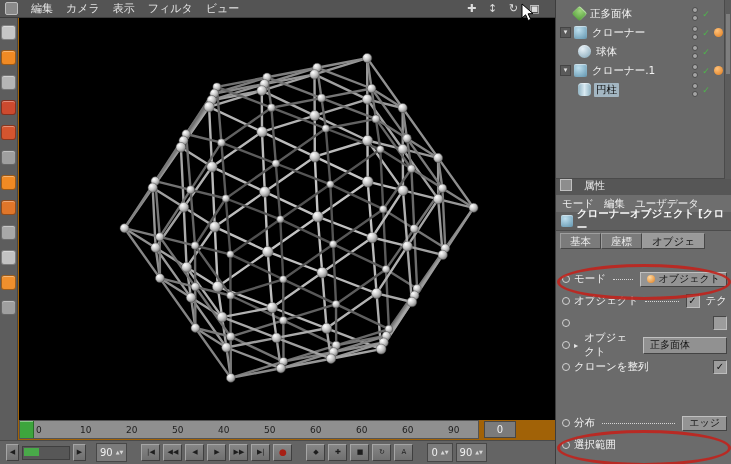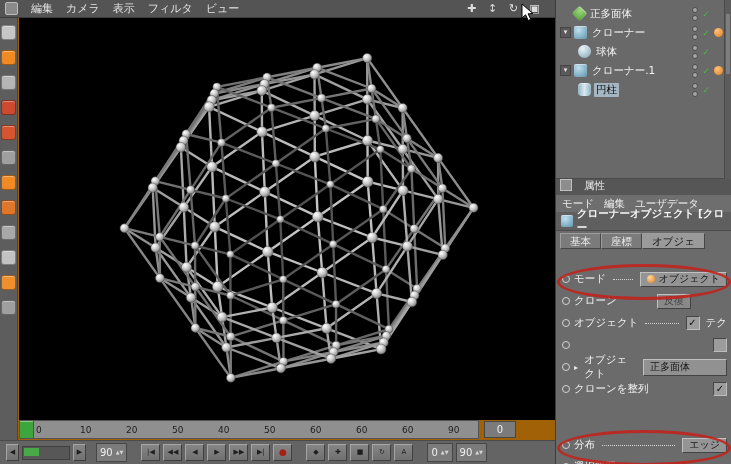--- a/index.html
+++ b/index.html
@@ -699,29 +699,20 @@
       <div class="arow">
         <span class="adot"></span>
         <span>モード</span>
         <span class="leader"></span>
         <button class="dd">
           <span class="ddicon"></span>
           <span>オブジェクト</span>
         </button>
       </div>
 
-      <div class="arow">
-        <span class="adot"></span>
-        <span>クローン</span>
-        <span class="spacerflex"></span>
-        <button class="dd dim">
-          <span>反復</span>
-        </button>
-        <span class="spacerflex"></span>
-      </div>
 
       <div class="arow">
         <span class="adot"></span>
         <span>オブジェクト</span>
         <span class="leader"></span>
         <span class="cbox">✓</span>
         <span class="clip">テク</span>
       </div>
 
       <div class="arow">

